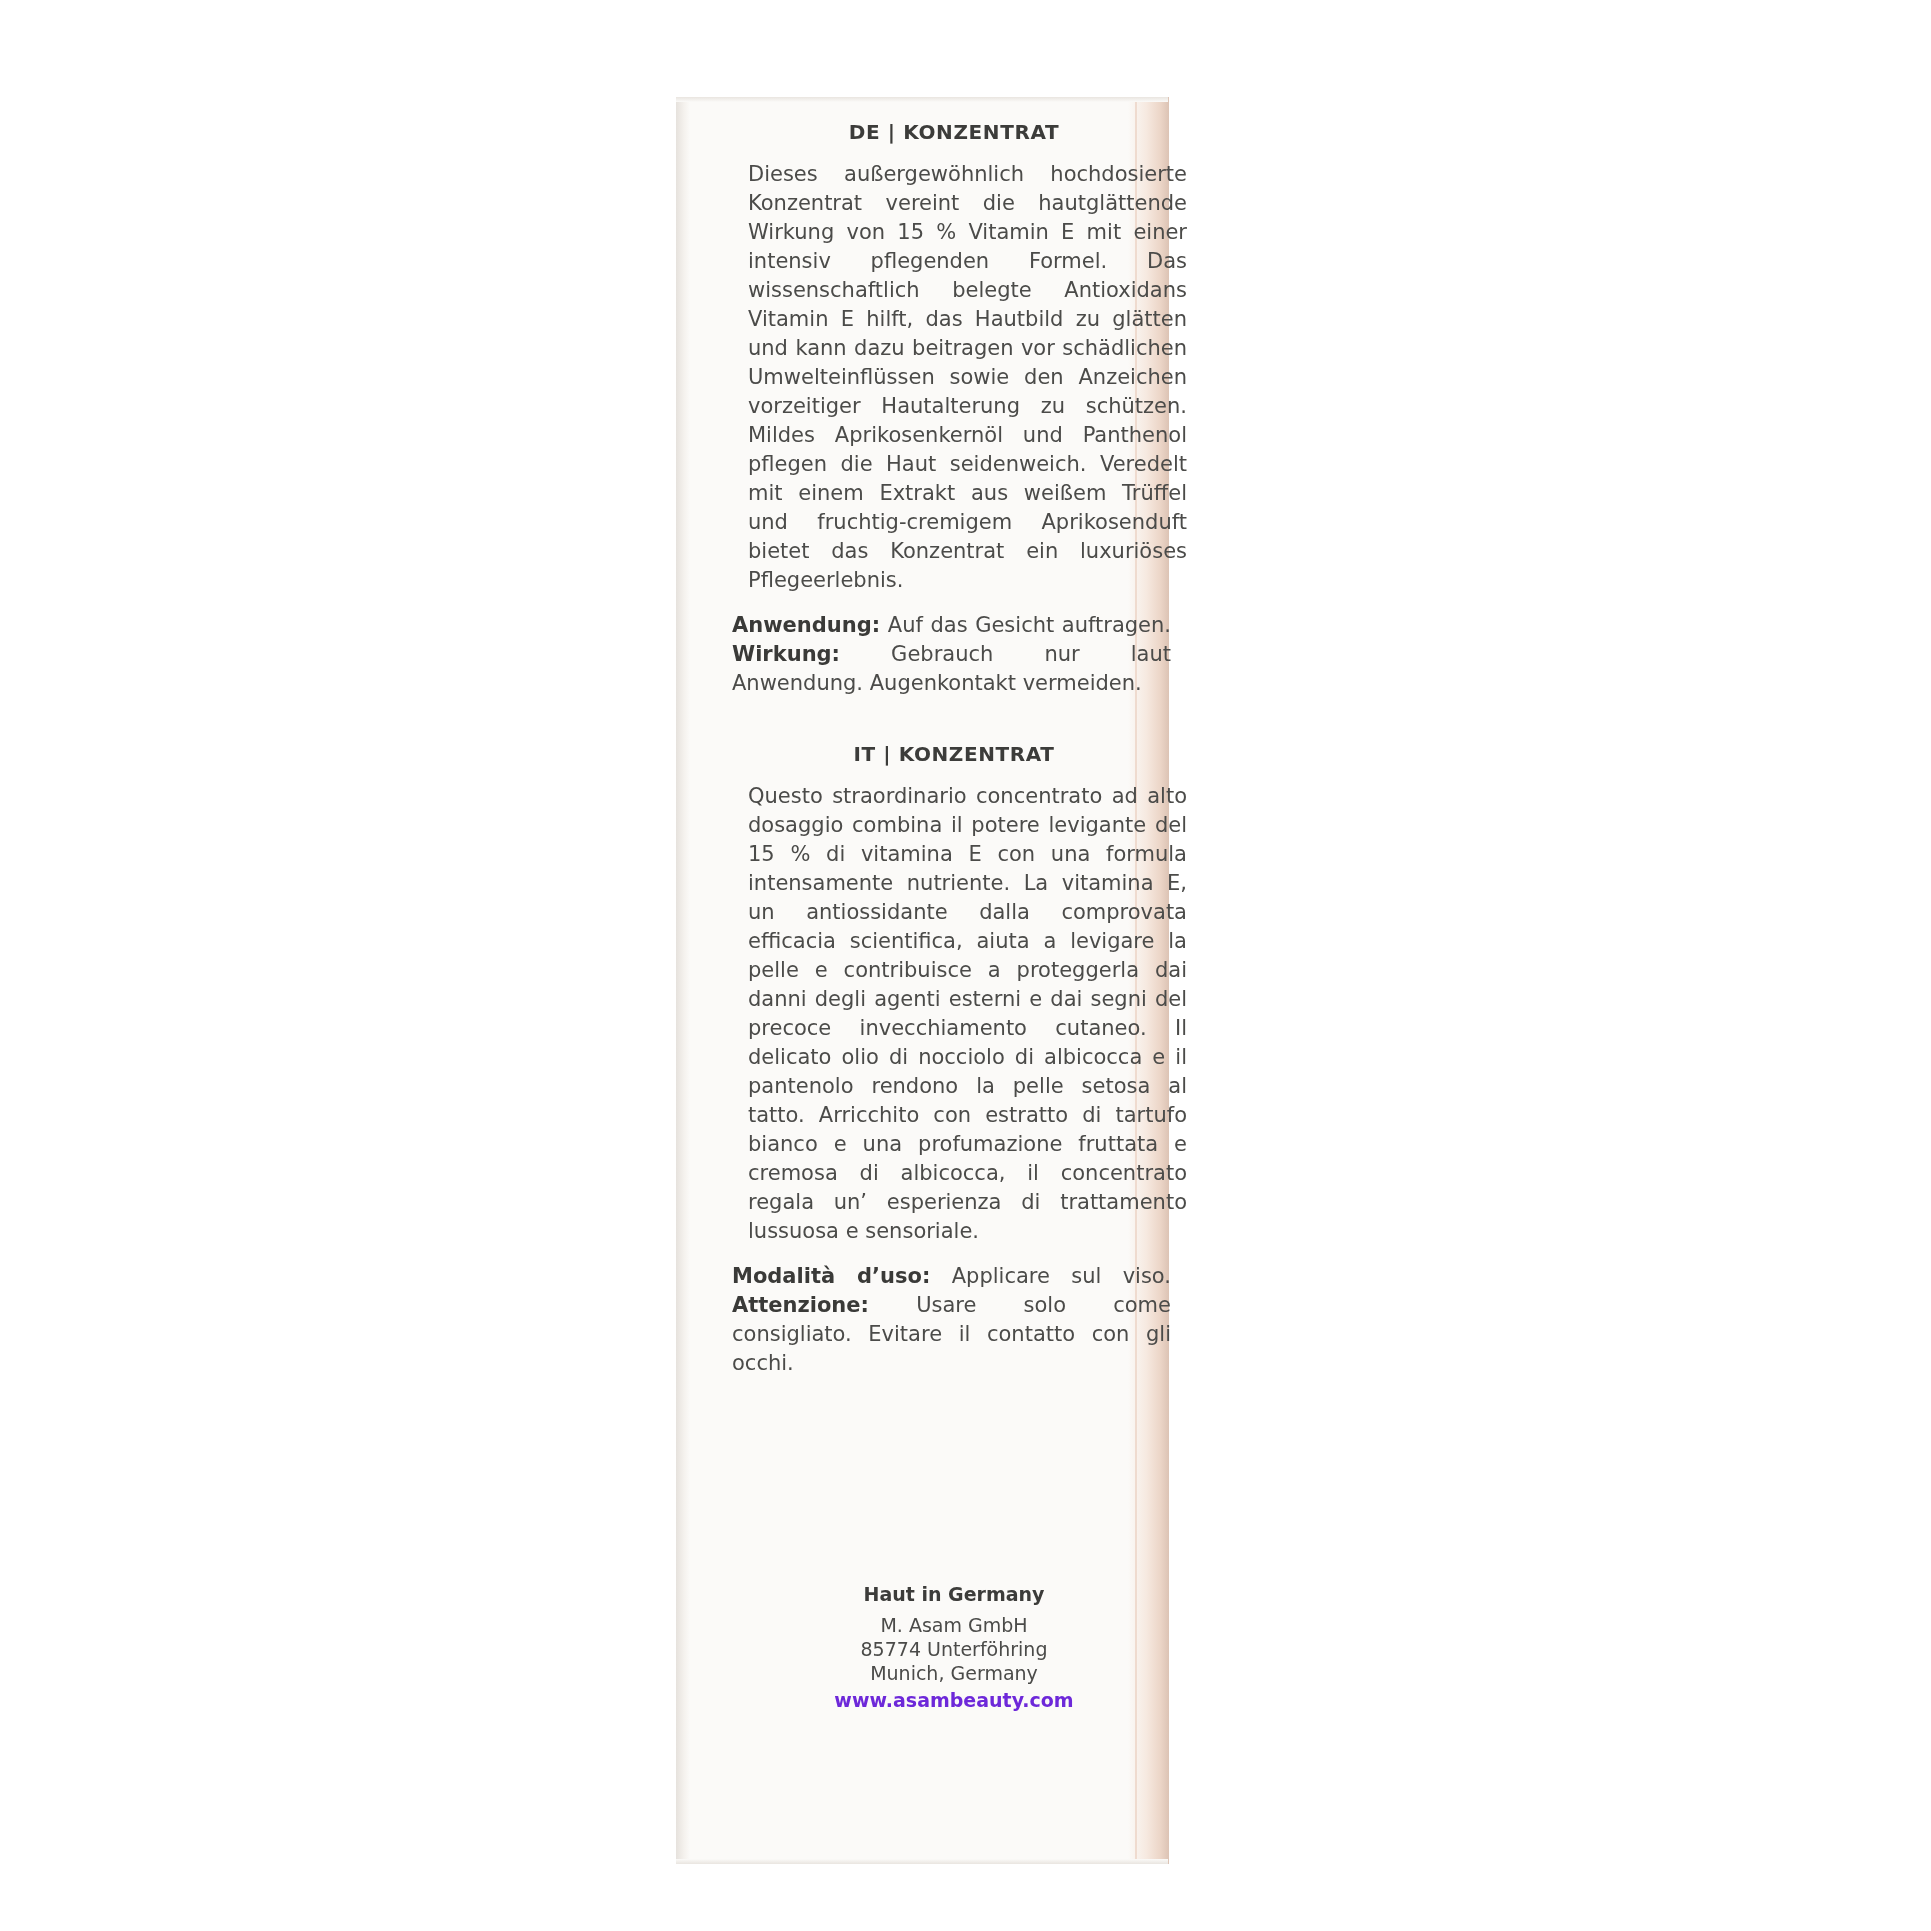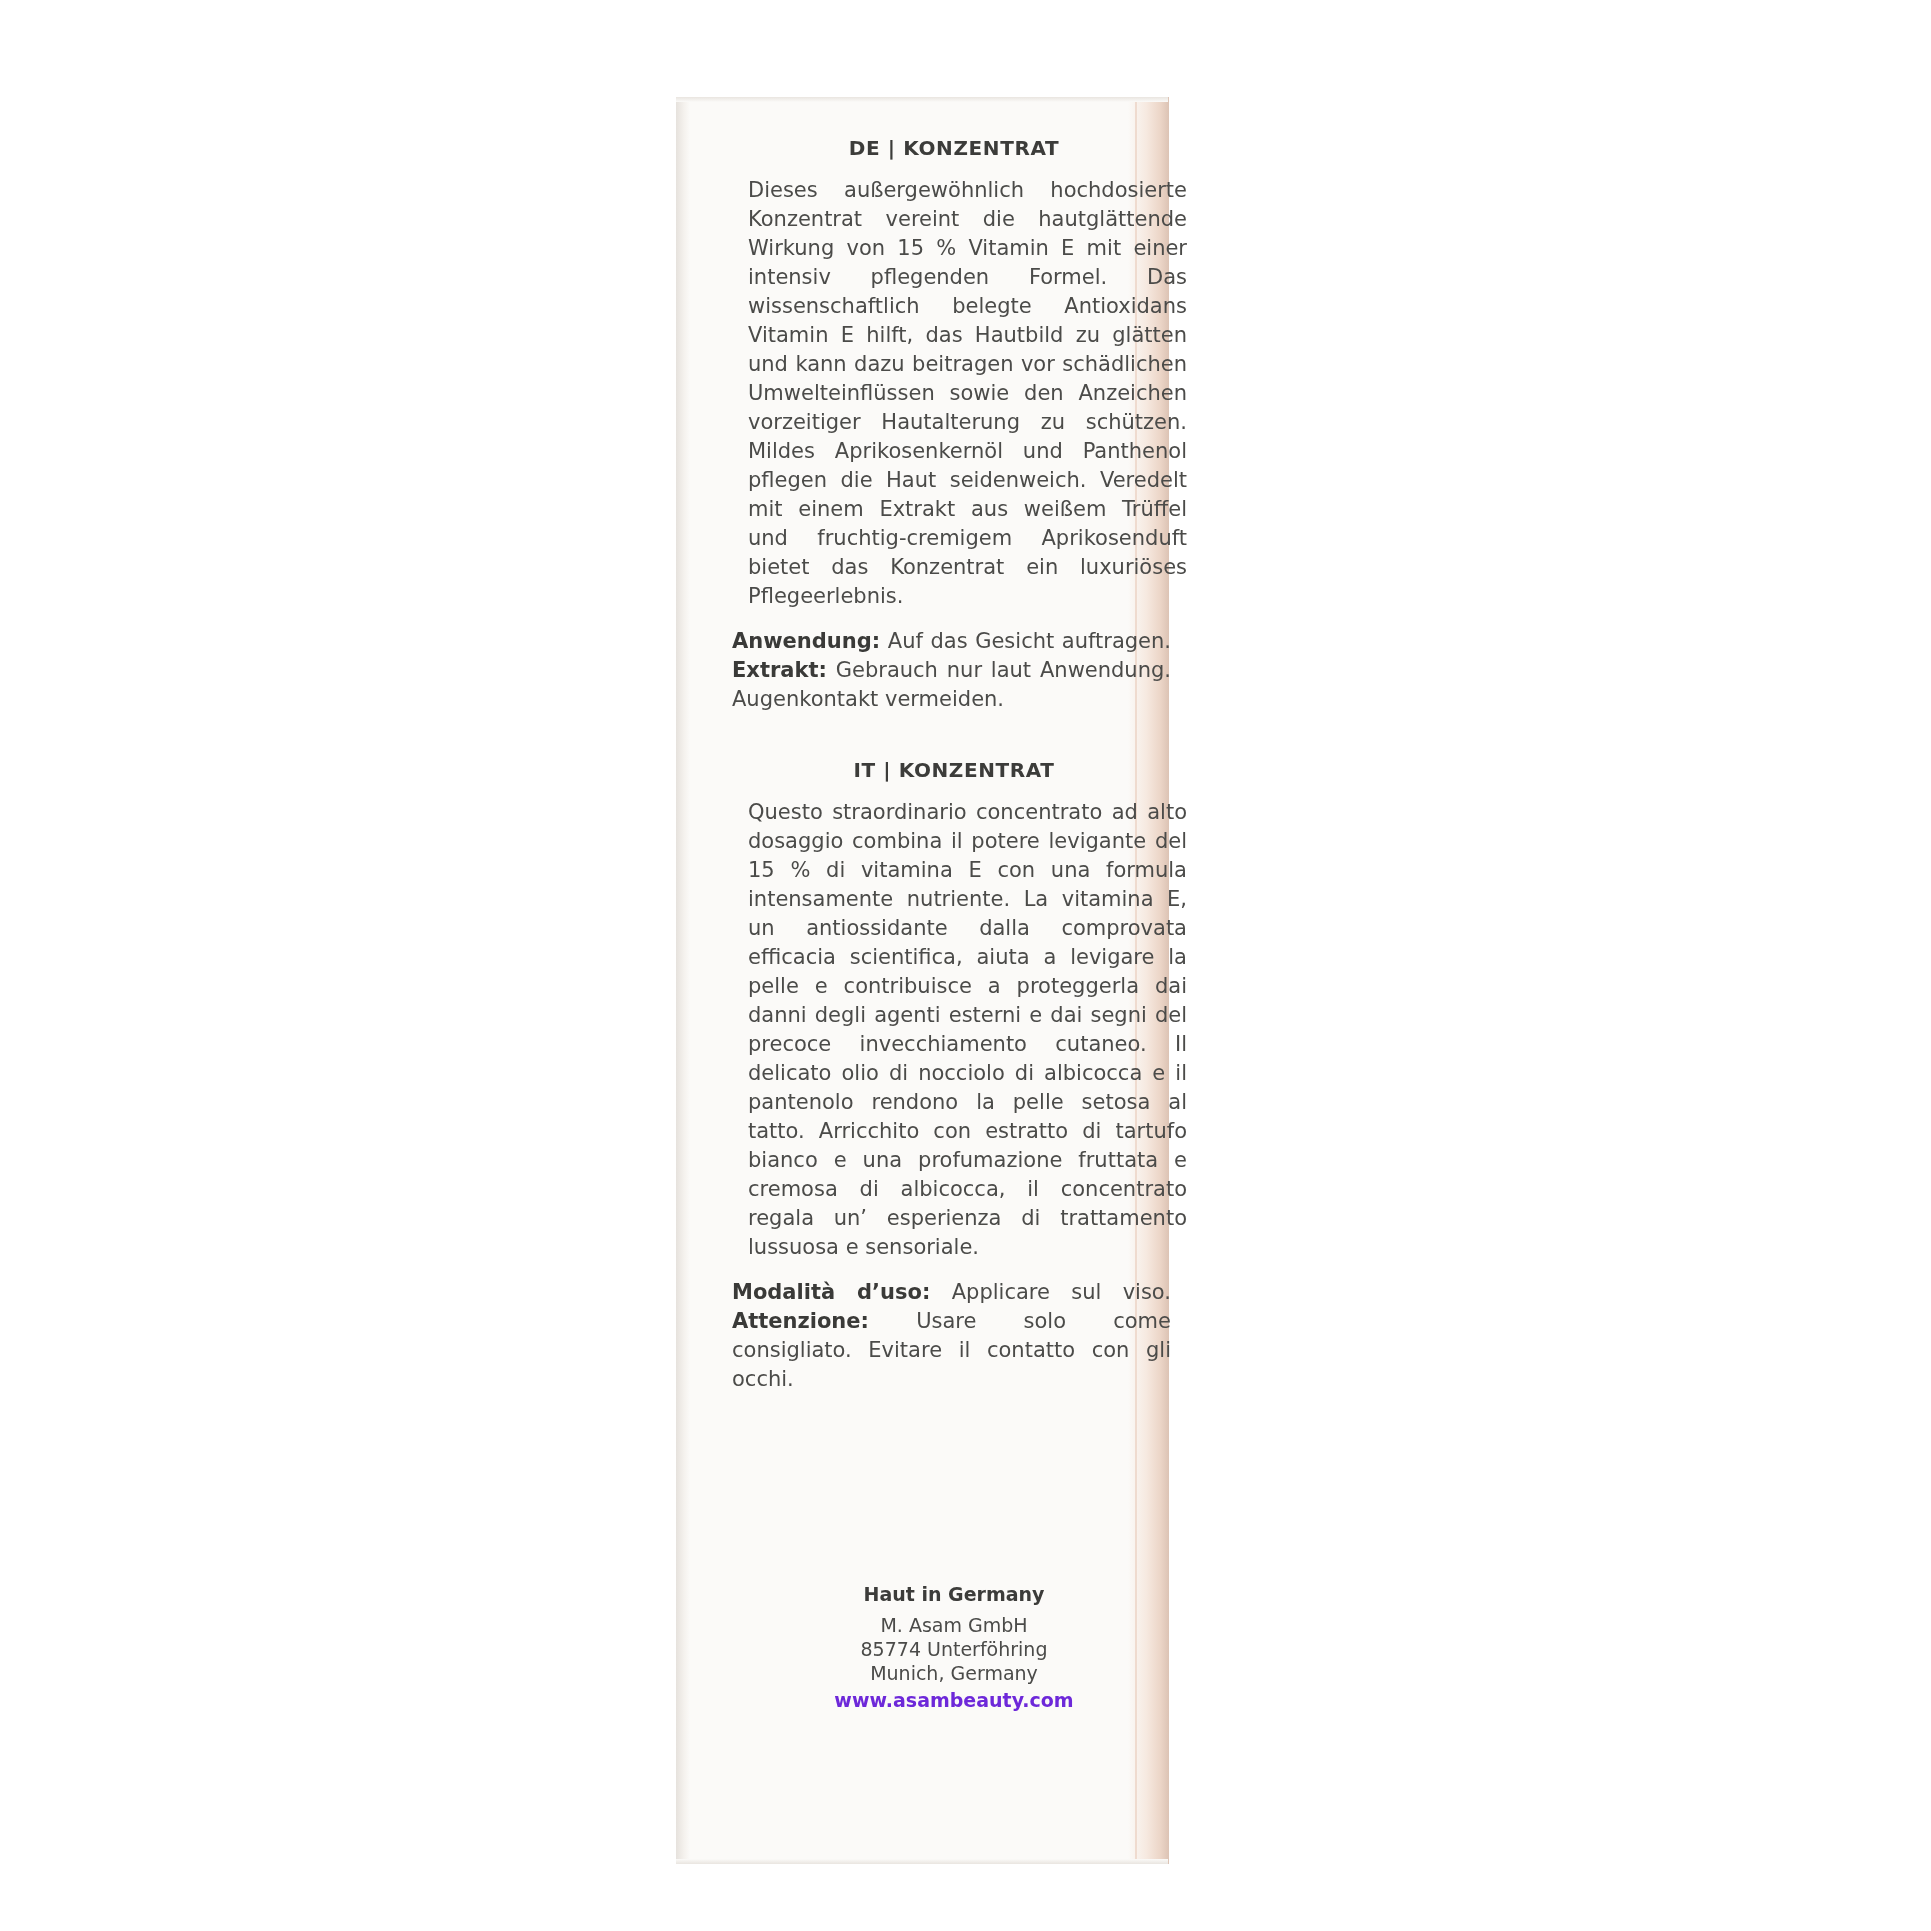--- a/index.html
+++ b/index.html
@@ -69,21 +69,21 @@
     top: 1859px;
     width: 492px;
     height: 4.8px;
     background: linear-gradient(to bottom, #fbfaf8, #e9e5e0);
   }
 
   
   .content {
     position: absolute;
     left: 732px;
-    top: 136px;
+    top: 120px;
     width: 444px;
     color: #4a4a48;
   }
 
   .section {
     margin-bottom: 0;
   }
 
   .section-title {
     text-align: center;
@@ -163,21 +163,21 @@
   <div class="bottom-fold"></div>
 
   <div class="content">
 
     <div class="section">
       <div class="section-title">DE | KONZENTRAT</div>
       <p class="body-text">Dieses außergewöhnlich hochdosierte Konzentrat vereint die hautglättende Wirkung von 15 % Vitamin E mit einer intensiv pflegenden Formel. Das wissenschaftlich belegte Antioxidans Vitamin E hilft, das Hautbild zu glätten und kann dazu beitragen vor schädlichen Umwelteinflüssen sowie den Anzeichen vorzeitiger Hautalterung zu schützen. Mildes Aprikosenkernöl und Panthenol pflegen die Haut seidenweich. Veredelt mit einem Extrakt aus weißem Trüffel und fruchtig-cremigem Aprikosenduft bietet das Konzentrat ein luxuriöses Pflegeerlebnis.</p>
       <p class="usage-block">
         <span class="lead">Anwendung:</span>
         <span>Auf das Gesicht auftragen.</span>
-        <span class="lead">Extrakt:</span>
+        <span class="lead">Wirkung:</span>
         <span>Gebrauch nur laut Anwendung. Augenkontakt vermeiden.</span>
       </p>
     </div>
 
     <div class="gap-de-it"></div>
 
     <div class="section">
       <div class="section-title">IT | KONZENTRAT</div>
       <p class="body-text">Questo straordinario concentrato ad alto dosaggio combina il potere levigante del 15 % di vitamina E con una formula intensamente nutriente. La vitamina E, un antiossidante dalla comprovata efficacia scientifica, aiuta a levigare la pelle e contribuisce a proteggerla dai danni degli agenti esterni e dai segni del precoce invecchiamento cutaneo. Il delicato olio di nocciolo di albicocca e il pantenolo rendono la pelle setosa al tatto. Arricchito con estratto di tartufo bianco e una profumazione fruttata e cremosa di albicocca, il concentrato regala un’ esperienza di trattamento lussuosa e sensoriale.</p>
       <p class="usage-block">

